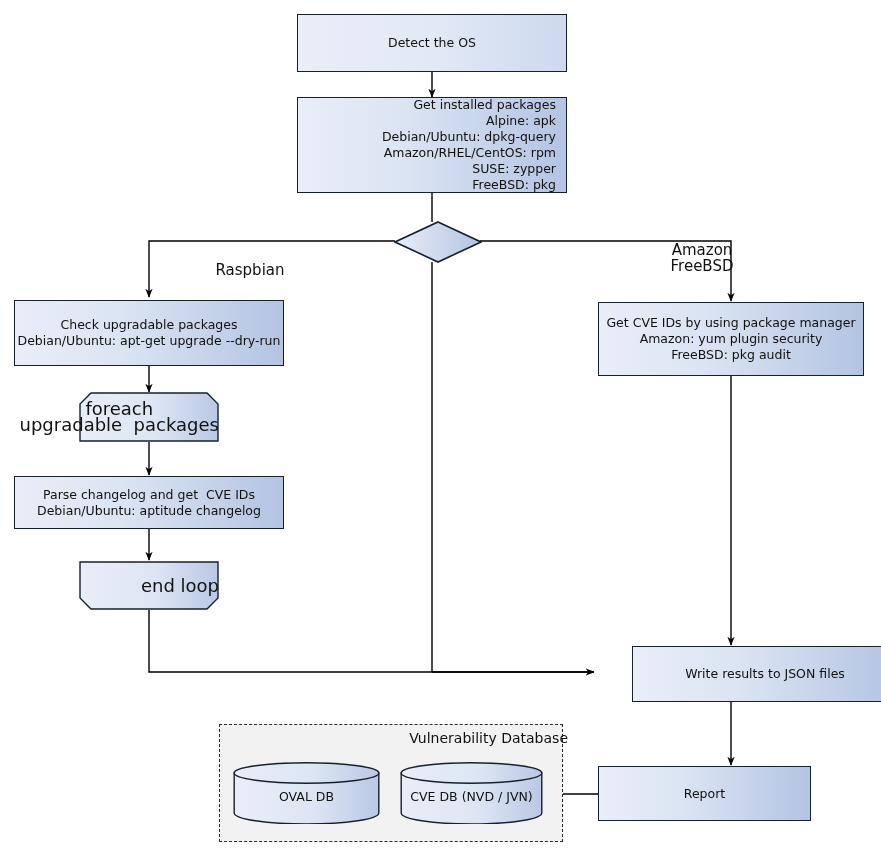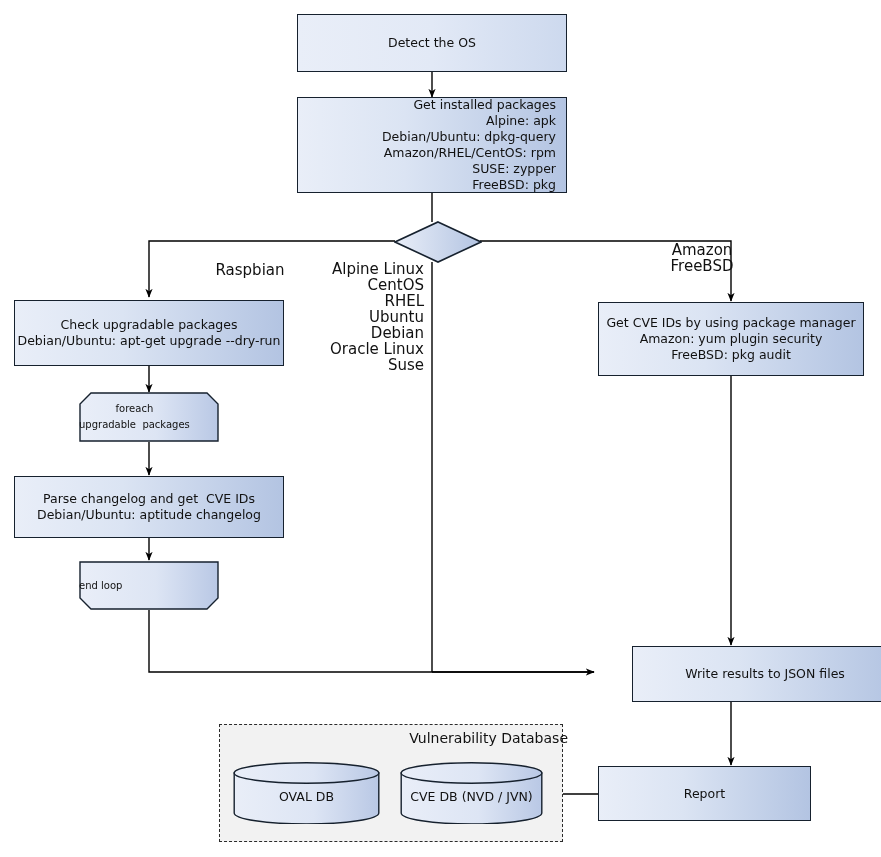--- a/index.html
+++ b/index.html
@@ -50,22 +50,22 @@
   }
   .txt-right { text-align: right; justify-content: flex-end; }
   .txt-center { text-align: center; justify-content: center; }
   .pad-r { padding-right: 10px; }
 
   .loopshape {
     position: absolute;
     z-index: 3;
     display: flex;
     align-items: center;
-    justify-content: flex-start;
-    font-size: 10px;
+    justify-content: flex-end;
+    font-size: 18px;
     line-height: 16px;
     white-space: pre;
     text-align: center;
     color: #111111;
   }
   .loopshape .lbl { position: relative; z-index: 2; }
   .loopshape svg { position: absolute; left: 0; top: 0; }
 
   .diamond {
     position: absolute;
@@ -221,21 +221,21 @@
           <stop offset="55%" stop-color="#dde5f4"></stop>
           <stop offset="100%" stop-color="#b9c8e5"></stop>
         </linearGradient>
       </defs>
       <path d="M12,1 L128,1 L139,12 L139,49 L1,49 L1,12 Z" fill="url(#lg1)" stroke="#16212e" stroke-width="1.4"></path>
     </svg>
     <span class="lbl">foreach
 upgradable  packages</span>
   </div>
 
-  <div class="node proc txt-center" style="left:14px; top:476px; width:270px; height:62px;">Parse changelog and get  CVE IDs
+  <div class="node proc txt-center" style="left:14px; top:476px; width:270px; height:53px;">Parse changelog and get  CVE IDs
 Debian/Ubuntu: aptitude changelog</div>
 
   <div class="loopshape" style="left:79px; top:561px; width:140px; height:49px;">
     <svg width="140" height="49" viewBox="0 0 140 49" xmlns="http://www.w3.org/2000/svg">
       <defs>
         <linearGradient id="lg2" x1="0" y1="0" x2="1" y2="0">
           <stop offset="0%" stop-color="#e9eef8"></stop>
           <stop offset="55%" stop-color="#dde5f4"></stop>
           <stop offset="100%" stop-color="#b9c8e5"></stop>
         </linearGradient>
@@ -248,24 +248,17 @@
   <div class="node proc txt-center" style="left:598px; top:302px; width:266px; height:74px;">Get CVE IDs by using package manager
 Amazon: yum plugin security
 FreeBSD: pkg audit</div>
 
   <div class="node proc txt-center" style="left:632px; top:646px; width:266px; height:56px;">Write results to JSON files</div>
 
   <div class="node proc txt-center" style="left:598px; top:766px; width:213px; height:55px;">Report</div>
 
   <div class="edge-label el-center" style="left:150px; top:262px; width:200px;">Raspbian</div>
 
-  <div class="edge-label el-right" style="left:264px; top:261px; width:160px;">Alpine Linux
-CentOS
-RHEL
-Ubuntu
-Debian
-Oracle Linux
-Suse</div>
 
   <div class="edge-label el-center" style="left:612px; top:242px; width:180px;">Amazon
 FreeBSD</div>
 
 </div>
 
 </body></html>

